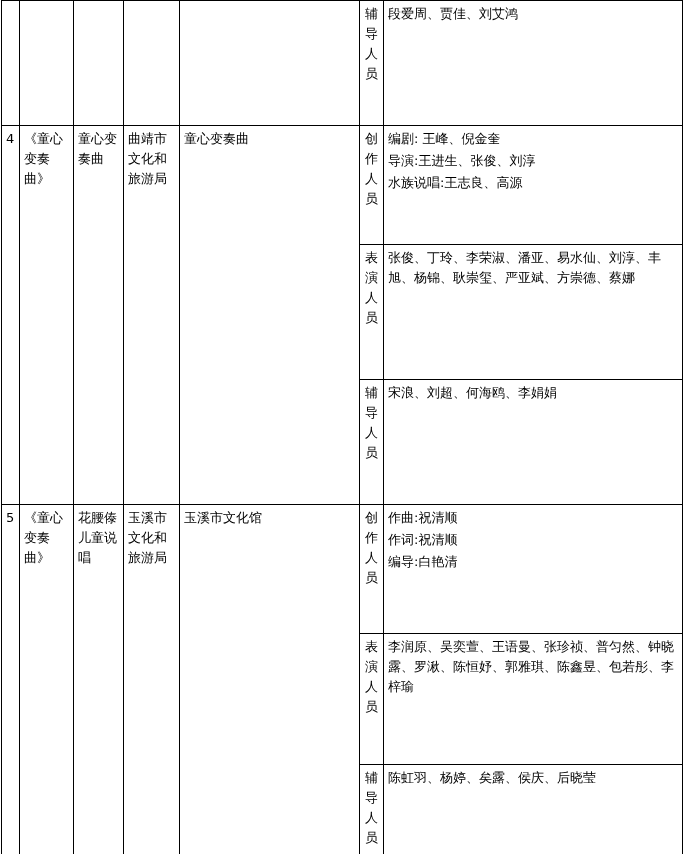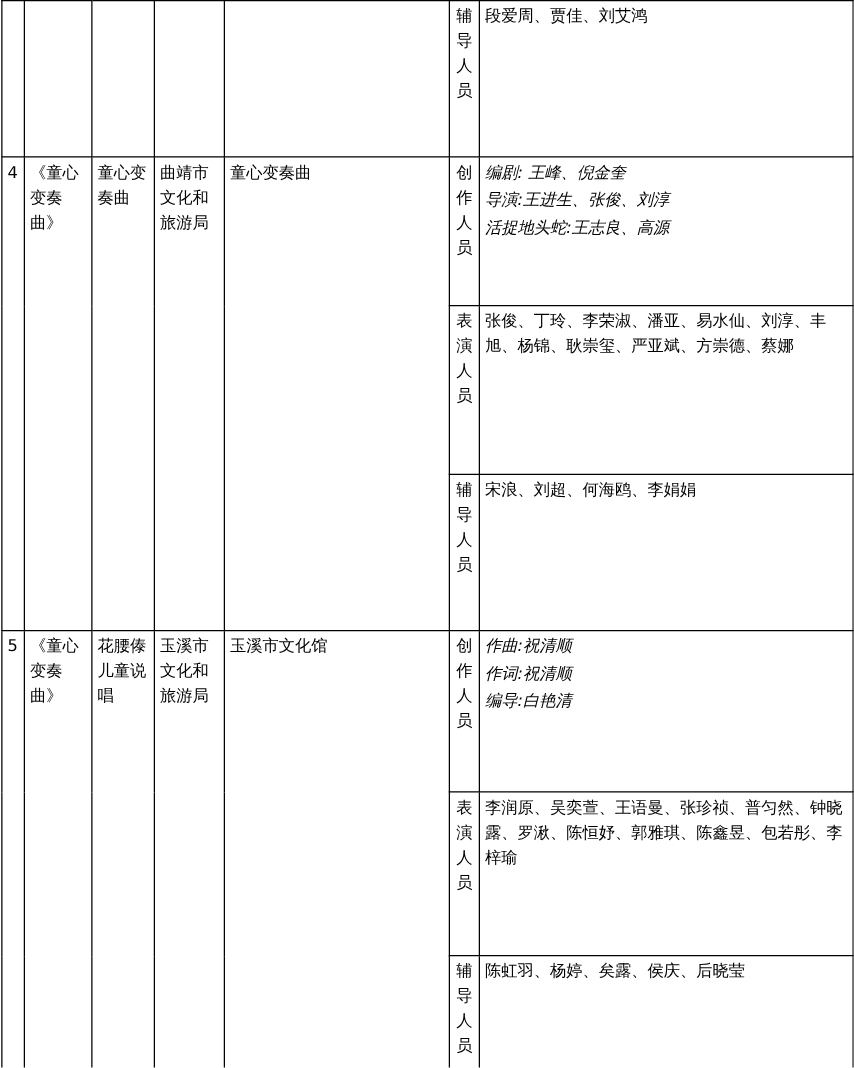--- a/index.html
+++ b/index.html
@@ -60,21 +60,20 @@
   }
   td.col-narrow {
     line-height: 1.55;
     padding-left: 4px;
   }
   td.people p, td.unit p, td.creators p {
     margin: 0 0 2px 0;
   }
   .line {
     display: block;
-    font-style: italic;
   }
 </style>
 </head>
 <body>
 
 <div class="page">
 
 <table class="doc-table">
   <colgroup>
     <col class="c-num">
@@ -110,21 +109,21 @@
       <td class="unit" rowspan="3">童心变奏曲</td>
       <td class="vert" style="height:112px;">
         <span class="v-char">创</span>
         <span class="v-char">作</span>
         <span class="v-char">人</span>
         <span class="v-char">员</span>
       </td>
       <td class="creators">
         <p class="line">编剧: 王峰、倪金奎</p>
         <p class="line">导演:王进生、张俊、刘淳</p>
-        <p class="line">活捉地头蛇:王志良、高源</p>
+        <p class="line">水族说唱:王志良、高源</p>
       </td>
     </tr>
 
     <tr>
       <td class="vert" style="height:128px;">
         <span class="v-char">表</span>
         <span class="v-char">演</span>
         <span class="v-char">人</span>
         <span class="v-char">员</span>
       </td>

